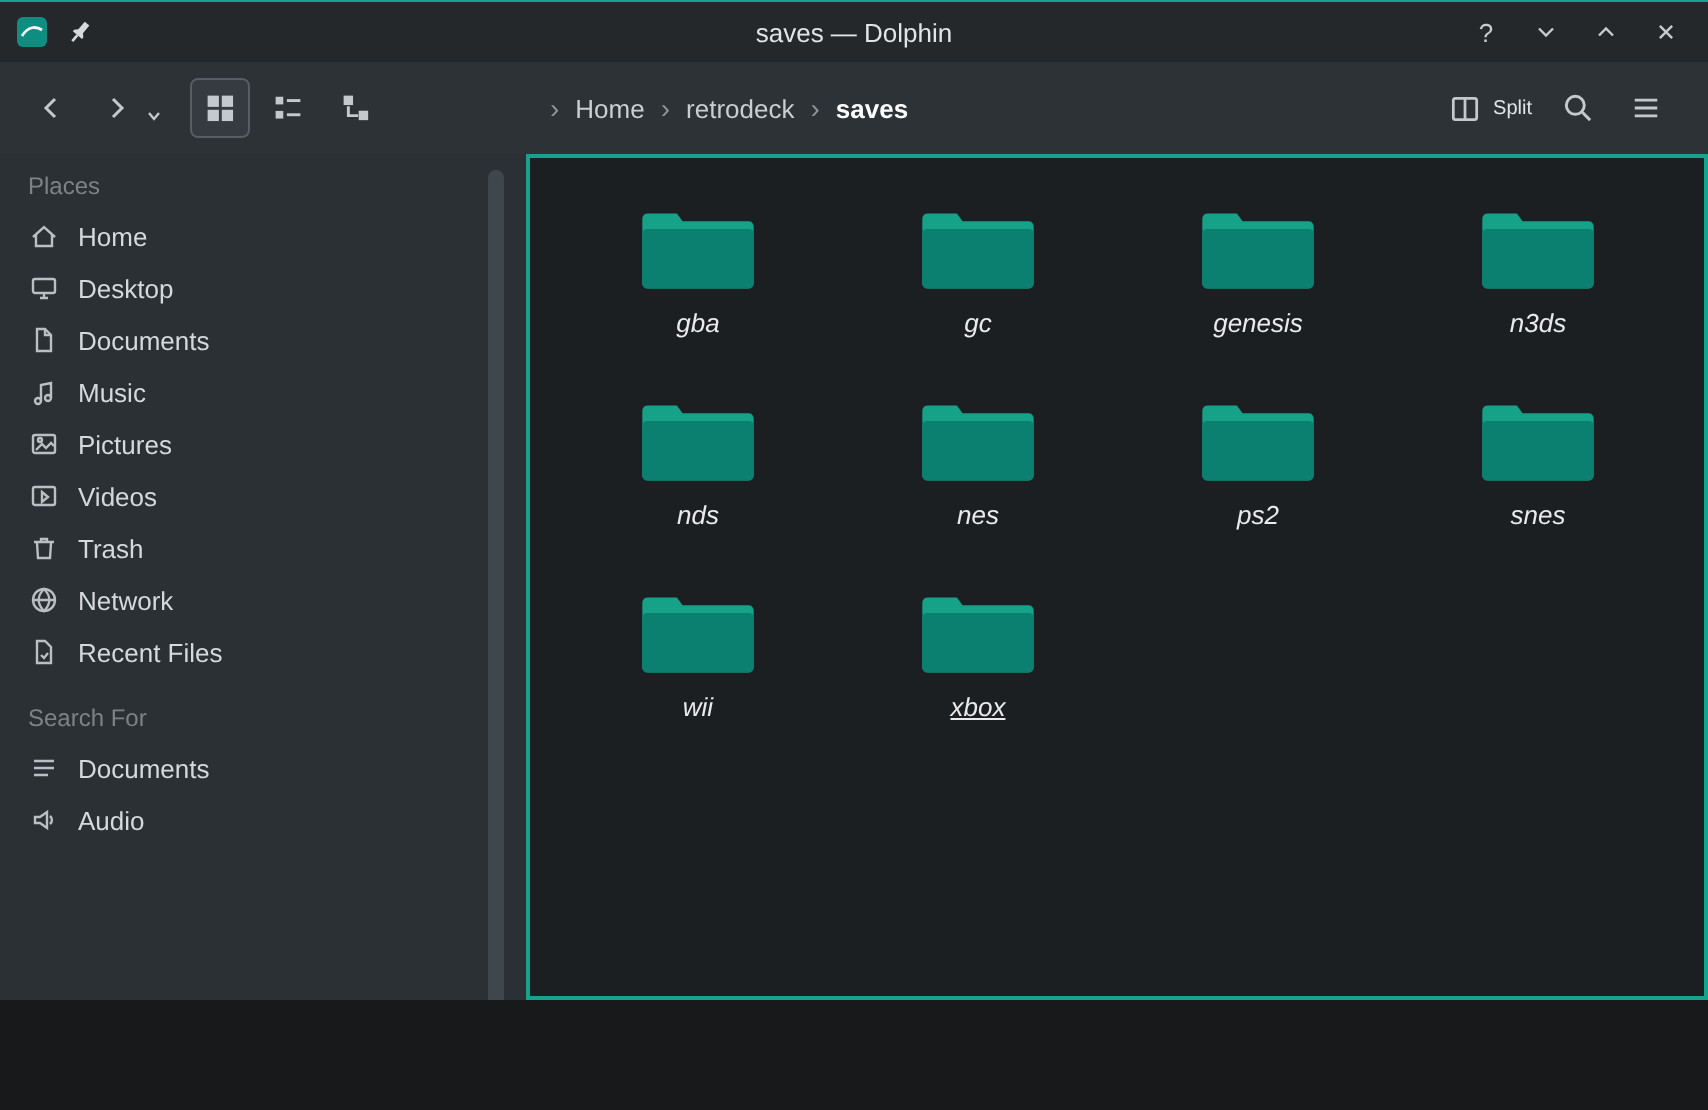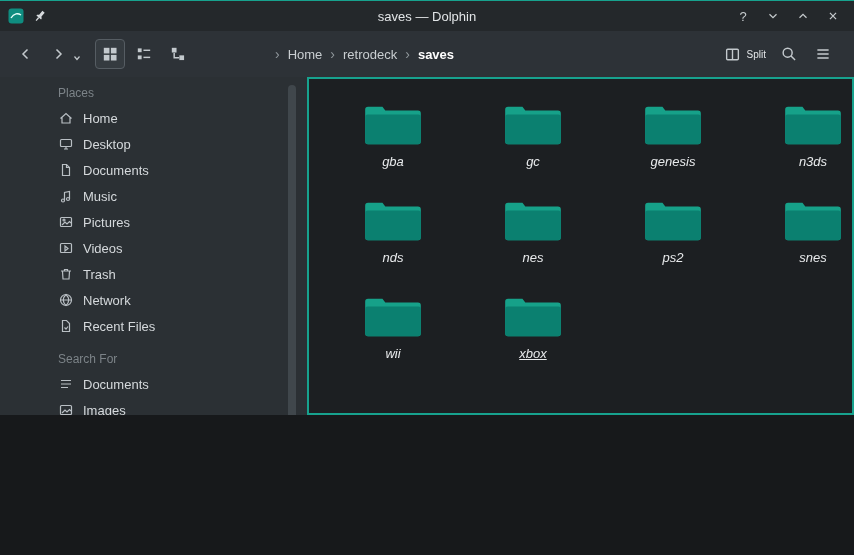--- a/index.html
+++ b/index.html
@@ -1,20 +1,20 @@
 <!DOCTYPE html>
 <html style="--accent: #17a28e; --titlebar-bg: #24282b; --toolbar-bg: #2d3237; --panel-bg: #2b3034; --view-bg: #1c1f22; --text: #e2e5e7; --text-dim: #9ba2a7; --header-text: #7c8388; --crumb-text: #c9ced1; --folder: #0b8070; --folder-light: #16a189; --scrollbar: #40474c;"><head>
 <meta charset="utf-8">
 <style>
   * { margin:0; padding:0; box-sizing:border-box; }
   html,body { background:#17191b; }
   body { font-family:"Liberation Sans","DejaVu Sans",sans-serif; }
 
   .window{
-    width:854px; height:415px; overflow:hidden; position:relative;
+    width:854px; height:500px; overflow:hidden; position:relative;
     background:var(--panel-bg,#2b3034);
     border-top:1px solid var(--accent,#17a28e);
     display:flex; flex-direction:column;
     color:var(--text,#e2e5e7);
     font-size:13px;
   }
 
   
   .titlebar{
     height:30px; background:var(--titlebar-bg,#24282b);
@@ -55,21 +55,21 @@
   .crumb.current{ color:#ffffff; font-weight:bold; }
 
   .toolbar-spacer{ flex:1; }
   .split-btn{
     background:none; border:none; color:var(--text,#e2e5e7); font-size:10px;
     display:inline-flex; align-items:center; gap:6px; padding:5px 8px; cursor:default;
   }
   .split-btn svg{ stroke:#c3c9cd; stroke-width:1.3; fill:none; }
 
   
-  .body{ flex:1; display:flex; min-height:0;padding-left:44px; }
+  .body{ flex:1; display:flex; min-height:0; }
 
   .sidebar{
     width:256px; background:var(--panel-bg,#2b3034); position:relative;
     overflow:hidden; flex:0 0 auto; padding-top:4px;
   }
   .section-header{
     height:24px; line-height:24px; padding-left:14px; margin-top:8px;
     color:var(--header-text,#7c8388); font-size:12px;
   }
   .section-header:first-child{ margin-top:0; }
@@ -286,27 +286,20 @@
 
       <div class="section-header">Search For</div>
       <div class="side-item">
         <svg width="16" height="16" viewBox="0 0 16 16">
             <path d="M3 4.5h10M3 8h10M3 11.5h7"></path>
           </svg>
         <span>Documents</span>
       </div>
       <div class="side-item">
         <svg width="16" height="16" viewBox="0 0 16 16">
-            <rect x="2.5" y="3.5" width="11" height="9" rx="1"></rect>
-            <path d="M4 11l3-3 2 2 2.5-2.5 1.5 1.5"></path>
-          </svg>
-        <span>Images</span>
-      </div>
-      <div class="side-item">
-        <svg width="16" height="16" viewBox="0 0 16 16">
             <path d="M3.5 6.5v3H6l3.5 2.5v-8L6 6.5z"></path>
             <path d="M11 6c1.3 1.2 1.3 2.8 0 4"></path>
           </svg>
         <span>Audio</span>
       </div>
 
       <div class="sidebar-scrollbar"></div>
     </div>
 
     <div class="view">

